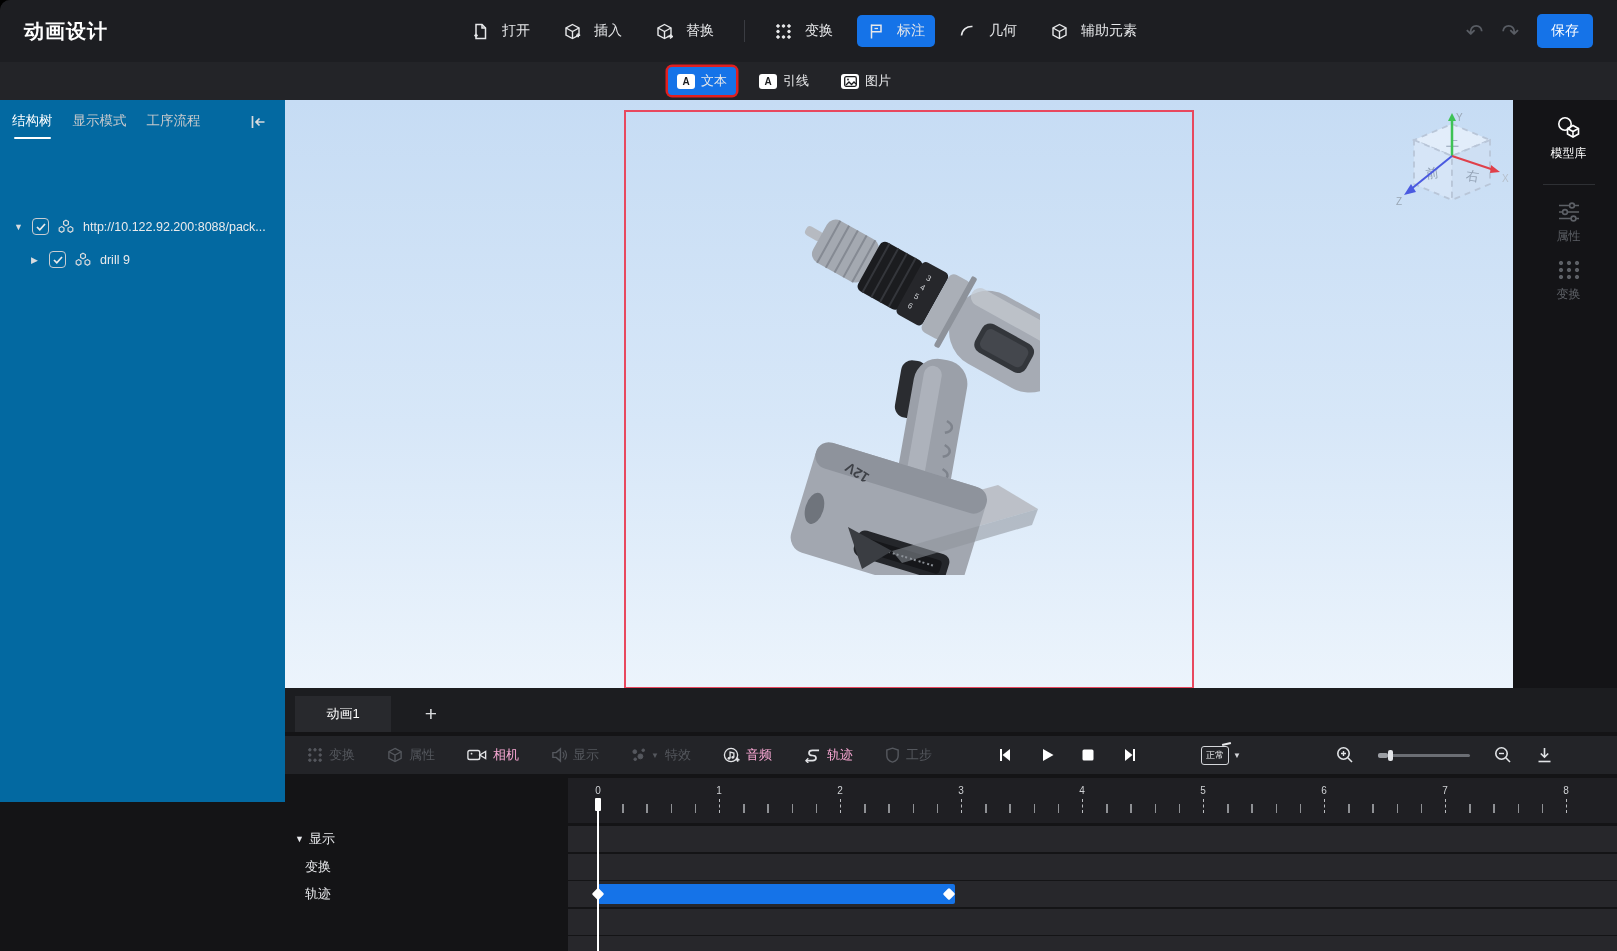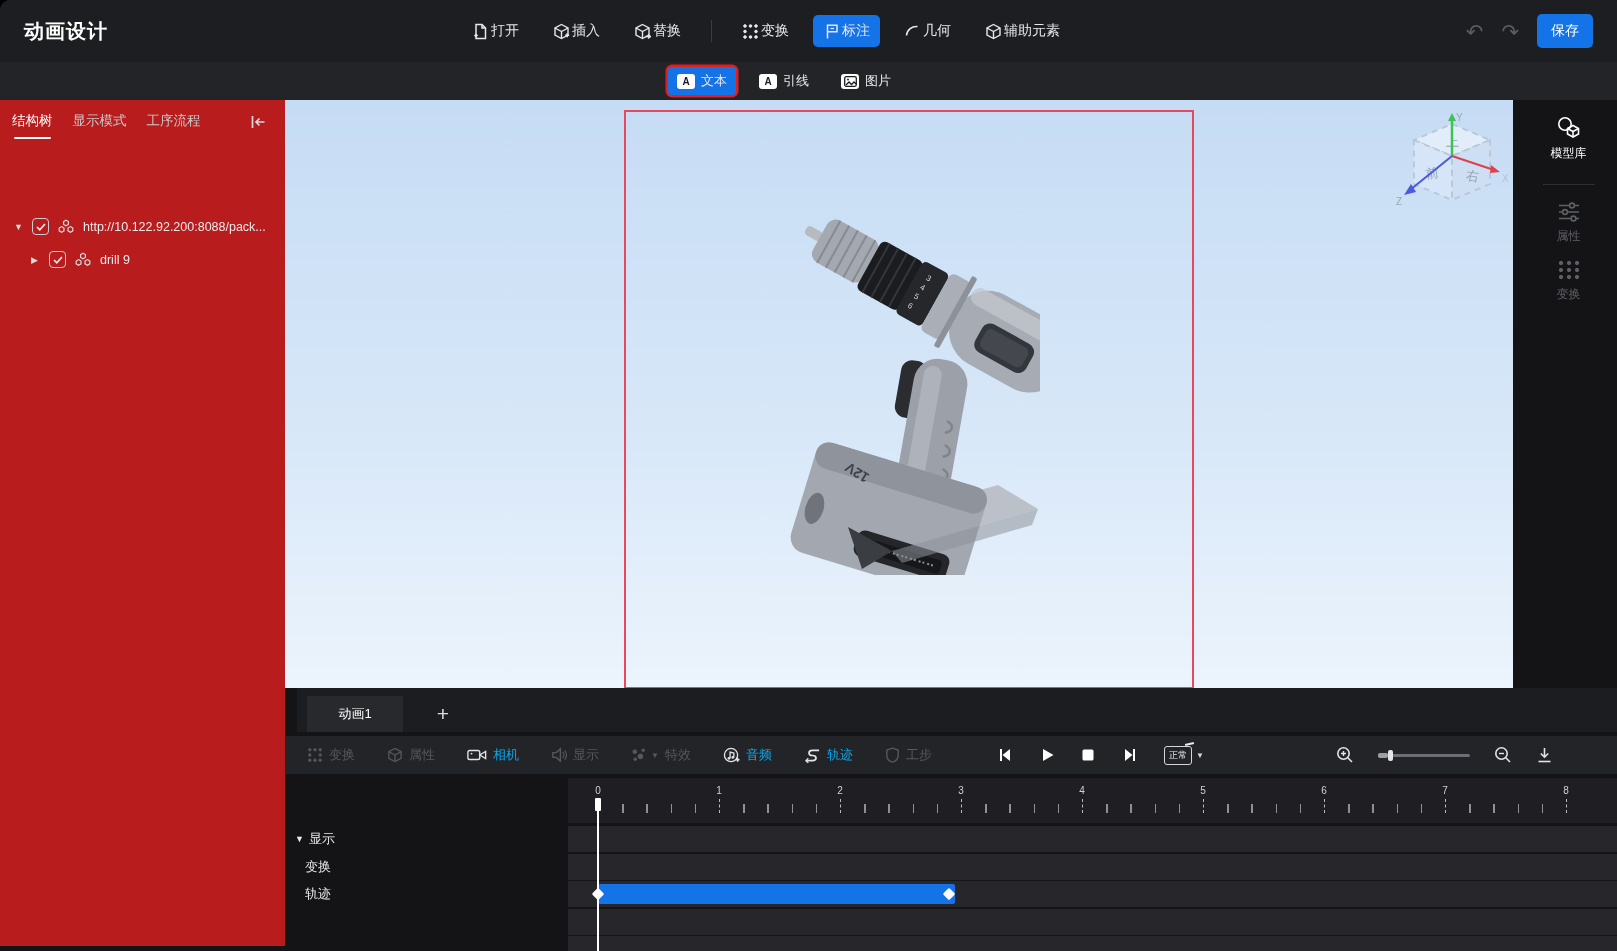--- a/index.html
+++ b/index.html
@@ -3,36 +3,36 @@
 <meta charset="utf-8">
 <style>
   html,body{margin:0;padding:0;background:#000;}
   body{font-family:"Liberation Sans","DejaVu Sans",sans-serif;-webkit-font-smoothing:antialiased;}
   .app{position:relative;width:1617px;height:951px;background:#141416;overflow:hidden;border-radius:10px 10px 0 0;padding-left:8px;}
   svg{display:block}
   
   .topbar{position:absolute;left:0;top:0;width:1617px;height:62px;background:#1d1e22;}
   .app-title{position:absolute;left:24px;top:0;height:62px;line-height:62px;color:#fff;font-size:20px;font-weight:bold;letter-spacing:1px;}
   .topbar-center{position:absolute;left:462px;top:0;height:62px;display:flex;align-items:center;gap:14px;}
-  .tb-btn{display:flex;align-items:flex-end;gap:2px;color:#e7e8ea;font-size:14px;padding:7px 10px;border-radius:5px;cursor:pointer;white-space:nowrap;}
+  .tb-btn{display:flex;align-items:flex-end;gap:13px;color:#e7e8ea;font-size:14px;padding:7px 10px;border-radius:5px;cursor:pointer;white-space:nowrap;}
   .tb-btn svg{stroke:#e7e8ea;}
   .tb-btn.active{background:#1573e8;}
   .tb-divider{width:1px;height:22px;background:#3a3c42;margin:0 6px;}
   .topbar-right{position:absolute;right:24px;top:0;height:62px;display:flex;align-items:center;gap:18px;}
   .hist-btn{color:#595d64;font-size:21px;line-height:21px;cursor:default;}
   .save-btn{background:#1573e8;color:#fff;font-size:14px;padding:8px 14px;border-radius:5px;cursor:pointer;}
   
   .subbar{position:absolute;left:0;top:62px;width:1617px;height:38px;background:#232428;}
   .subbar-group{position:absolute;left:668px;top:0;height:38px;display:flex;align-items:center;gap:14px;}
   .sb-btn{display:flex;align-items:center;gap:6px;color:#e7e8ea;font-size:13px;padding:5px 9px;border-radius:4px;cursor:pointer;}
   .sb-btn.active{background:#1573e8;}
   .sb-btn.outlined{box-shadow:0 0 0 2.5px #e01f1f;}
   .mini-icon{width:18px;height:15px;background:#fff;border-radius:3px;display:flex;align-items:center;justify-content:center;color:#1b1c1f;font-size:10px;font-weight:bold;}
   
-  .sidebar{position:absolute;left:0;top:100px;width:285px;height:846px;background:#b91c1c;}
+  .sidebar{position:absolute;left:0;top:100px;width:285px;height:702px;background:#0369a1;}
   .side-tabs{position:absolute;left:12px;top:12px;display:flex;gap:20px;}
   .side-tab{color:#c7c9cc;font-size:13.5px;padding-bottom:9px;cursor:pointer;position:relative;}
   .side-tab.active{color:#fff;}
   .side-tab.active::after{content:"";position:absolute;left:2px;right:2px;bottom:0;height:2.5px;background:#fff;border-radius:2px;}
   .collapse-btn{position:absolute;right:18px;top:14px;cursor:pointer;}
   .searchbox{position:absolute;left:22px;top:58px;width:243px;height:40px;background:#28292d;border-radius:6px;display:flex;align-items:center;gap:9px;padding-left:13px;box-sizing:border-box;cursor:text;}
   .searchbox span{color:#8b8e94;font-size:13px;}
   .tree-row{position:absolute;display:flex;align-items:center;gap:8px;color:#e9eaec;font-size:12.5px;cursor:pointer;}
   .caret{color:#d9dbde;font-size:9px;width:10px;}
   .checkbox{width:15px;height:15px;border:1.5px solid #c9ccd1;border-radius:4px;display:flex;align-items:center;justify-content:center;flex:none;}
@@ -43,33 +43,33 @@
   .viewcube{position:absolute;left:1105px;top:10px;}
   
   .rightrail{position:absolute;left:1520px;top:100px;width:97px;height:851px;background:#141417;display:flex;flex-direction:column;align-items:center;padding-top:16px;box-sizing:border-box;}
   .rail-item{display:flex;flex-direction:column;align-items:center;gap:5px;color:#fff;font-size:12px;cursor:pointer;margin-bottom:14px;}
   .rail-item.disabled{color:#5d6066;}
   .rail-item svg{stroke:#fff;}
   .rail-item.disabled svg{stroke:#5d6066;}
   .rail-divider{width:52px;height:1px;background:#2e3034;margin:8px 0 16px;}
   
   .timeline{position:absolute;left:285px;top:688px;width:1332px;height:263px;background:#141416;overflow:hidden;}
-  .tl-tabs{position:absolute;left:12px;top:0;right:0;height:44px;background:#1c1d20;}
+  .tl-tabs{position:absolute;left:0;top:0;right:0;height:44px;background:#1c1d20;}
   .tl-tab{position:absolute;left:10px;top:8px;width:96px;height:36px;background:#28292d;color:#fff;font-size:13px;display:flex;align-items:center;justify-content:center;cursor:pointer;}
   .tl-add{position:absolute;left:128px;top:8px;width:36px;height:36px;color:#d8dadd;font-size:21px;display:flex;align-items:center;justify-content:center;cursor:pointer;}
   .tl-toolbar{position:absolute;left:0;top:48px;right:0;height:38px;background:#232428;}
   .tl-tools{position:absolute;left:22px;top:0;height:38px;display:flex;align-items:center;gap:32px;}
-  .tl-tool{display:flex;align-items:center;gap:6px;font-size:13px;color:#0ea5e9;cursor:pointer;white-space:nowrap;}
+  .tl-tool{display:flex;align-items:center;gap:6px;font-size:13px;color:#f9a8d4;cursor:pointer;white-space:nowrap;}
   .tl-tool svg{stroke:#e2e3e6;}
   .tl-tool.disabled{color:#55585e;cursor:default;}
   .tl-tool.disabled svg{stroke:#55585e;}
   .tool-caret{font-size:8px;margin-left:-2px;}
   .tl-playback{position:absolute;left:712px;top:0;height:38px;display:flex;align-items:center;gap:26px;}
   .pb-btn{cursor:pointer;display:flex;align-items:center;}
-  .speed-badge{display:flex;align-items:center;gap:4px;cursor:pointer;}
+  .speed-badge{display:flex;align-items:center;gap:4px;cursor:pointer;margin-left:37px;}
   .speed-box{border:1.5px solid #d4d6da;border-radius:3px;color:#e8e9eb;font-size:9px;padding:2px 4px;position:relative;}
   .speed-box::after{content:"";position:absolute;right:-3px;top:-4px;width:9px;height:2px;background:#e8e9eb;transform:rotate(-14deg);}
   .speed-caret{color:#d4d6da;font-size:8px;}
   .tl-zoomgrp{position:absolute;right:64px;top:0;height:38px;display:flex;align-items:center;gap:24px;}
   .zslider{width:92px;height:3px;background:#6b6e74;border-radius:2px;position:relative;cursor:pointer;}
   .zslider .zhandle{position:absolute;left:10px;top:-4px;width:5px;height:11px;background:#e3e5e8;border-radius:2px;}
   .zslider .zfill{position:absolute;left:0;top:-1px;width:10px;height:5px;background:#9b9ea3;border-radius:2px;}
   
   .track-area{position:absolute;left:283px;top:90px;right:0;bottom:0;}
   .ruler{position:absolute;left:0;top:0;right:0;height:45px;background:#1f1f23;}

